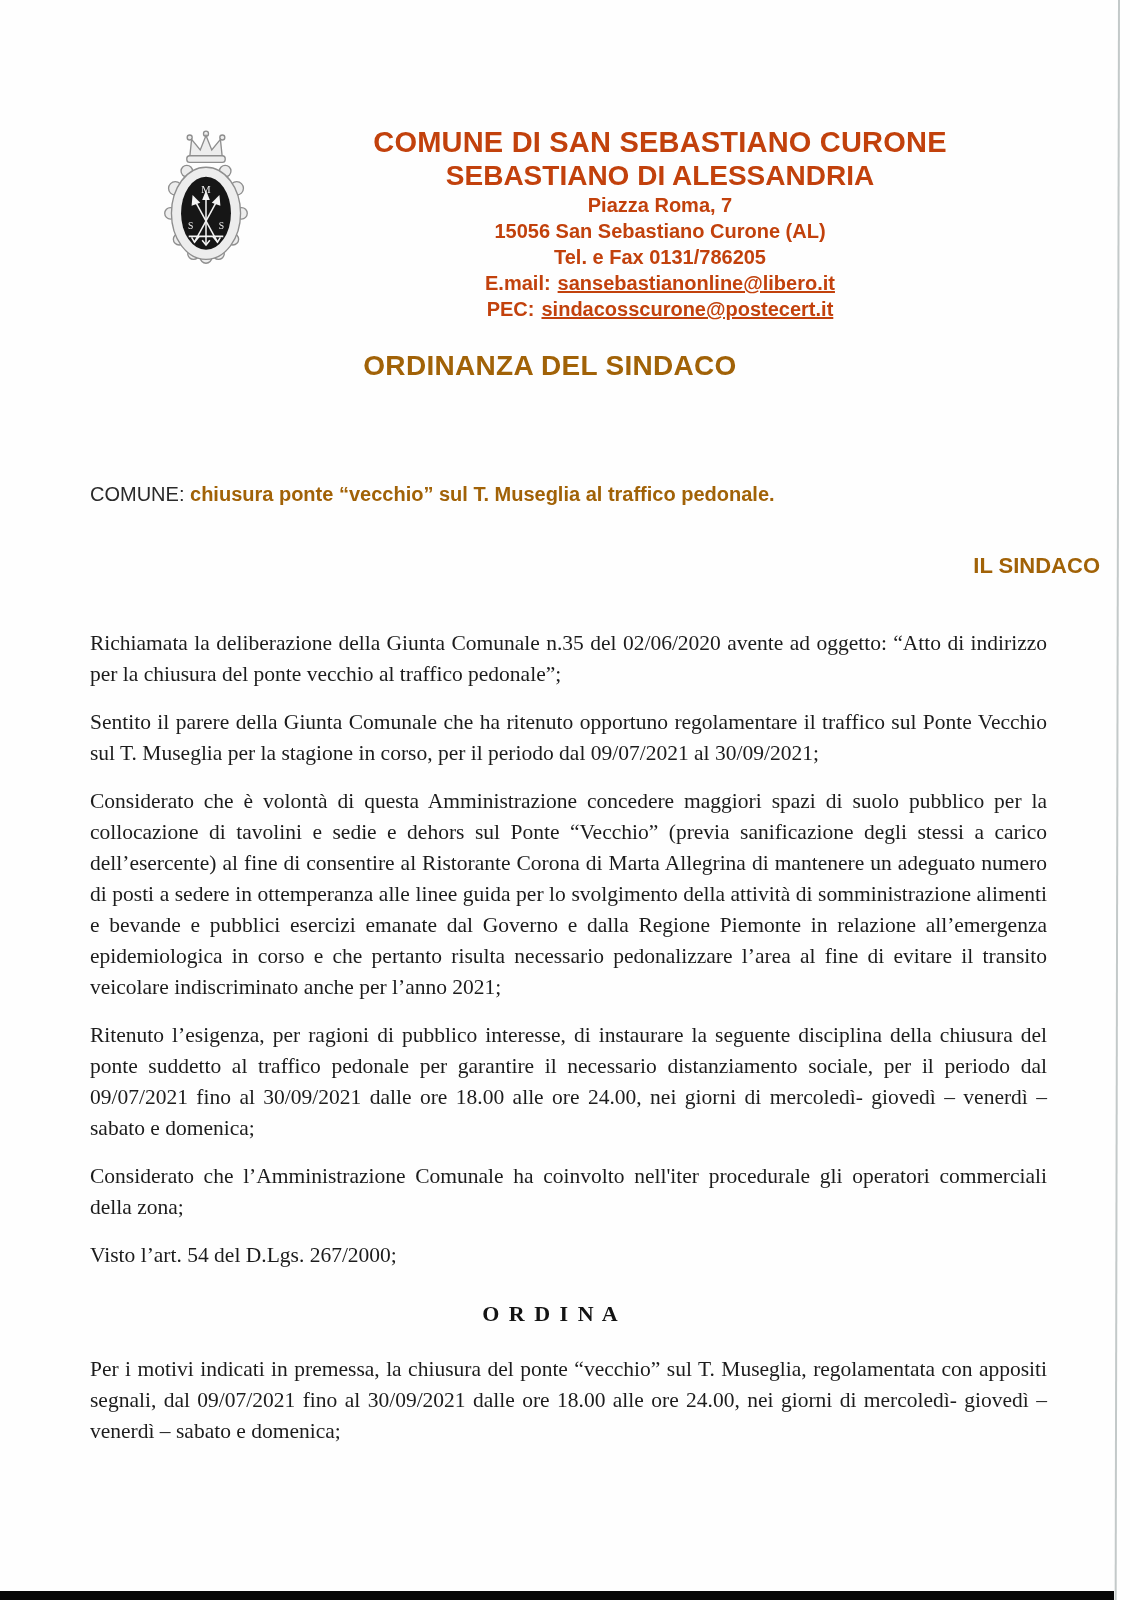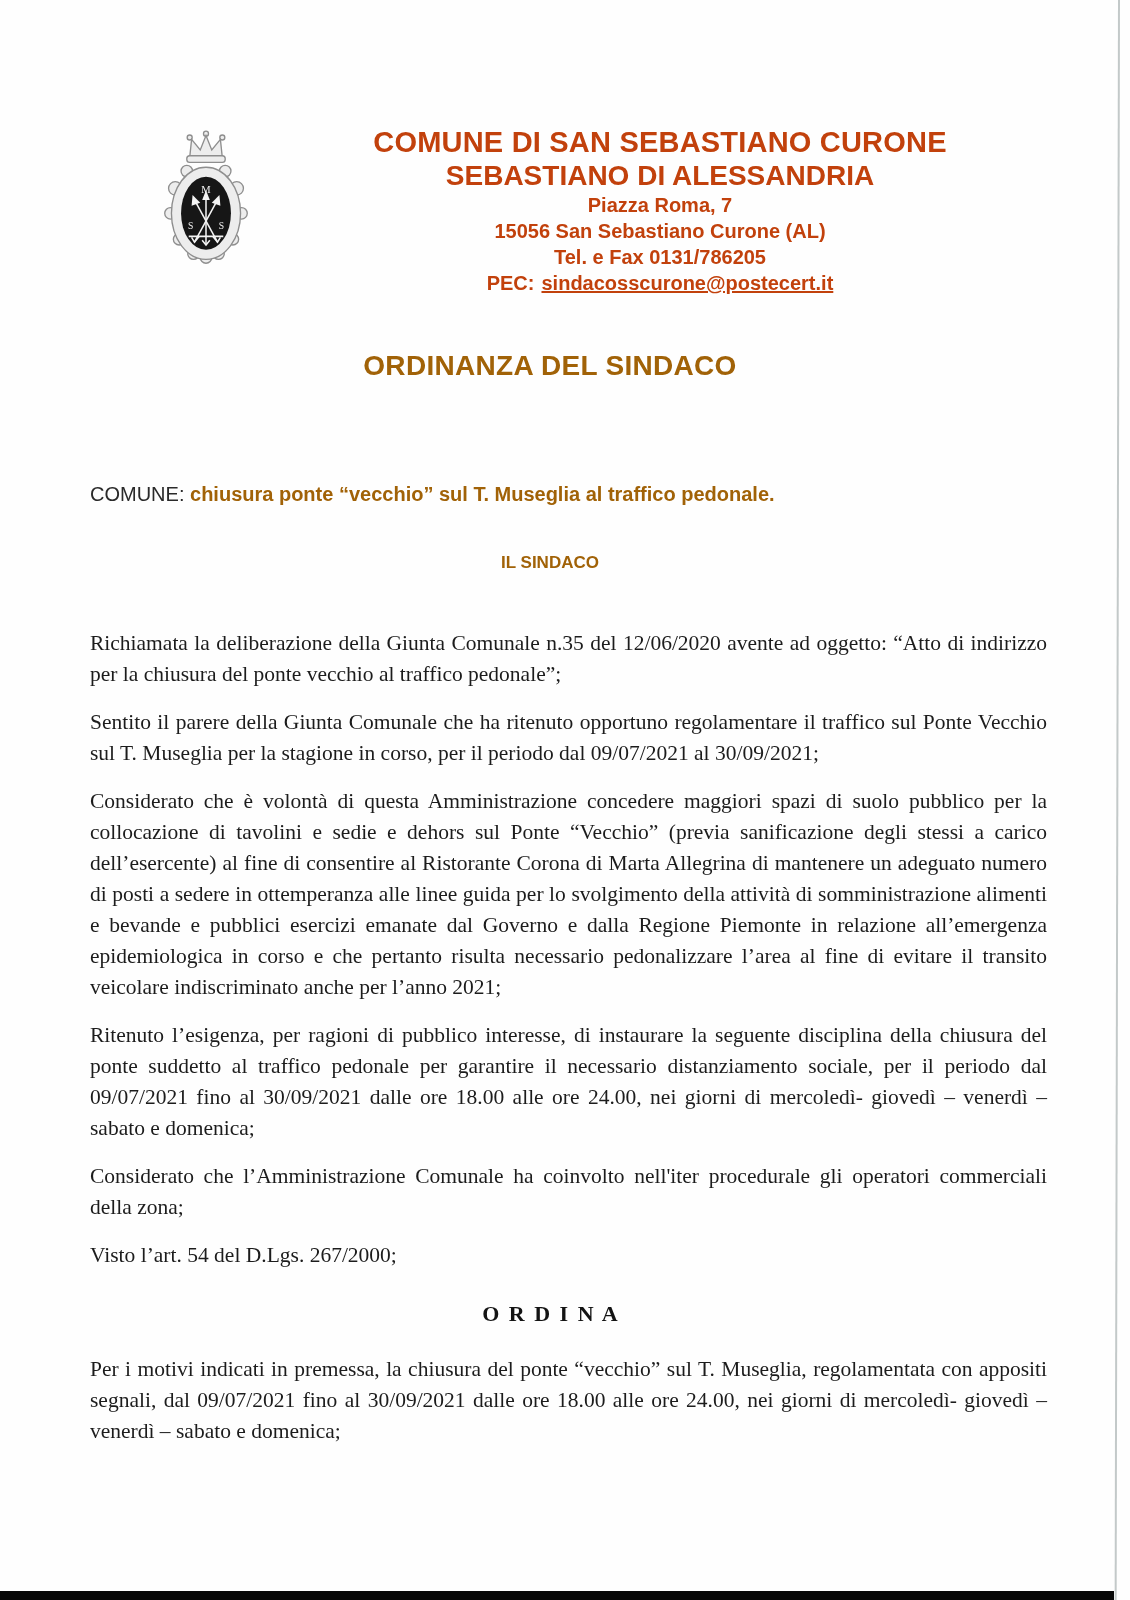--- a/index.html
+++ b/index.html
@@ -36,21 +36,21 @@
   .lbl      { margin-right:7px; }
   .u        { text-decoration:underline; }
 
   
   .h-center {
     position:absolute; left:0; width:1100px; text-align:center;
     font-family:"Liberation Sans", sans-serif; font-weight:bold; color:#a16207;
   }
   .title   { top:350px; font-size:28px; letter-spacing:0.3px; }
   .number  { top:426px; font-size:23px; }
-  .sindaco { top:553px; font-size:17px; }
+  .sindaco { top:553px; font-size:22px;text-align:right; }
 
   
   .subject {
     position:absolute; left:90px; top:483px; width:957px;
     font-family:"Liberation Sans", sans-serif; font-size:20px; color:#2a2a2a;
   }
   .subject .bold { font-weight:bold; color:#a16207; }
 
   
   .content {
@@ -112,34 +112,35 @@
       </g>
     </svg>
   </div>
 
   <div class="header-text">
     <div class="org">COMUNE DI SAN SEBASTIANO CURONE</div>
     <div class="province">SEBASTIANO DI ALESSANDRIA</div>
     <div class="addr">Piazza Roma, 7</div>
     <div class="addr">15056 San Sebastiano Curone (AL)</div>
     <div class="addr">Tel. e Fax 0131/786205</div>
+    <div class="addr"><span class="lbl">E.mail:</span><span class="u">sansebastianonline@libero.it</span></div>
     <div class="addr"><span class="lbl">PEC:</span><span class="u">sindacosscurone@postecert.it</span></div>
   </div>
 
   <div class="h-center title">ORDINANZA DEL SINDACO</div>
 
   <div class="subject">
     <span>COMUNE:</span>
     <span class="bold">chiusura ponte “vecchio” sul T. Museglia al traffico pedonale.</span>
   </div>
 
   <div class="h-center sindaco">IL SINDACO</div>
 
   <div class="content">
-    <p>Richiamata la deliberazione della Giunta Comunale n.35 del 12/06/2020 avente ad oggetto: “Atto di indirizzo per la chiusura del ponte vecchio al traffico pedonale”;</p>
+    <p>Richiamata la deliberazione della Giunta Comunale n.35 del 02/06/2020 avente ad oggetto: “Atto di indirizzo per la chiusura del ponte vecchio al traffico pedonale”;</p>
     <p>Sentito il parere della Giunta Comunale che ha ritenuto opportuno regolamentare il traffico sul Ponte Vecchio sul T. Museglia per la stagione in corso, per il periodo dal 09/07/2021 al 30/09/2021;</p>
     <p>Considerato che è volontà di questa Amministrazione concedere maggiori spazi di suolo pubblico per la collocazione di tavolini e sedie e dehors sul Ponte “Vecchio” (previa sanificazione degli stessi a carico dell’esercente) al fine di consentire al Ristorante Corona di Marta Allegrina di mantenere un adeguato numero di posti a sedere in ottemperanza alle linee guida per lo svolgimento della attività di somministrazione alimenti e bevande e pubblici esercizi emanate dal Governo e dalla Regione Piemonte in relazione all’emergenza epidemiologica in corso e che pertanto risulta necessario pedonalizzare l’area al fine di evitare il transito veicolare indiscriminato anche per l’anno 2021;</p>
     <p>Ritenuto l’esigenza, per ragioni di pubblico interesse, di instaurare la seguente disciplina della chiusura del ponte suddetto al traffico pedonale per garantire il necessario distanziamento sociale, per il periodo dal 09/07/2021 fino al 30/09/2021 dalle ore 18.00 alle ore 24.00, nei giorni di mercoledì- giovedì – venerdì – sabato e domenica;</p>
     <p>Considerato che l’Amministrazione Comunale ha coinvolto nell'iter procedurale gli operatori commerciali della zona;</p>
     <p>Visto l’art. 54  del D.Lgs. 267/2000;</p>
     <div class="ordina">O R D I N A</div>
     <p>Per i motivi indicati in premessa, la chiusura del ponte “vecchio” sul T. Museglia, regolamentata con appositi segnali, dal 09/07/2021 fino al 30/09/2021 dalle ore 18.00 alle ore 24.00, nei giorni di mercoledì- giovedì – venerdì – sabato e domenica;</p>
   </div>
 
   <div class="scan-edge-line"></div>

